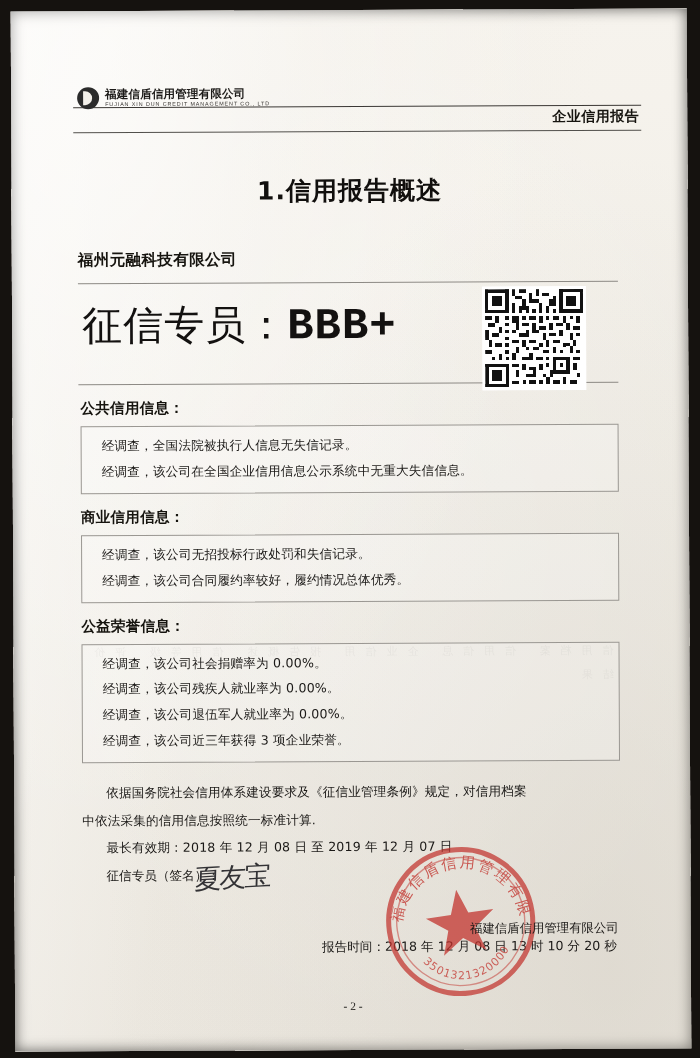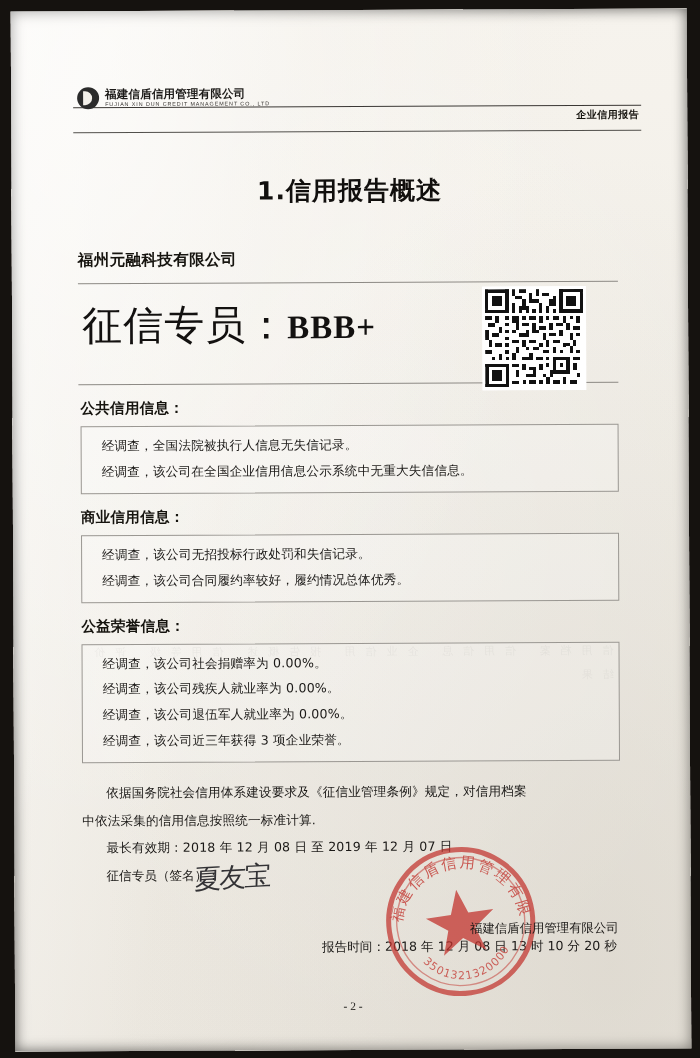--- a/index.html
+++ b/index.html
@@ -74,21 +74,21 @@
     color: #1c1a18;
   }
   .logo-en {
     font-family: "Liberation Sans", sans-serif;
     font-size: 5.4px; letter-spacing: .9px;
     color: #3a3734; margin-top: 2px;
   }
   .hdr-right {
     position: absolute; right: 0; top: 27px;
     font-family: "DejaVu Sans", sans-serif;
-    font-size: 10px; font-weight: 700;
+    font-size: 14px; font-weight: 700;
     color: #16140f;
     letter-spacing: .5px;
   }
   .hdr-rule {
     position: absolute; left: 14px; right: -2px; top: 24px;
     height: 1px; background: #3b3835;
   }
   .hdr-rule2 {
     position: absolute; left: 14px; right: -2px; top: 49px;
     height: 1px; background: #52504c;
@@ -128,23 +128,23 @@
   }
   .grade {
     position: absolute; left: 22px; top: 10px;
     font-family: "DejaVu Serif", serif;
     font-size: 40px;
     letter-spacing: 1px;
     color: #131110;
     white-space: nowrap;
   }
   .grade .val {
-    font-family: Liberation Serif, serif;
+    font-family: Liberation Mono, monospace;
     font-weight: 700;
-    font-size: 33px;
+    font-size: 44px;
   }
   .qr {
     position: absolute; right: 54px; top: 0;
     width: 104px; height: 104px;
     background: #fff;
     padding: 3px;
   }
   .qr svg { display: block; }
   .hr-thin2 {
     margin: 0 0 0 18px;

